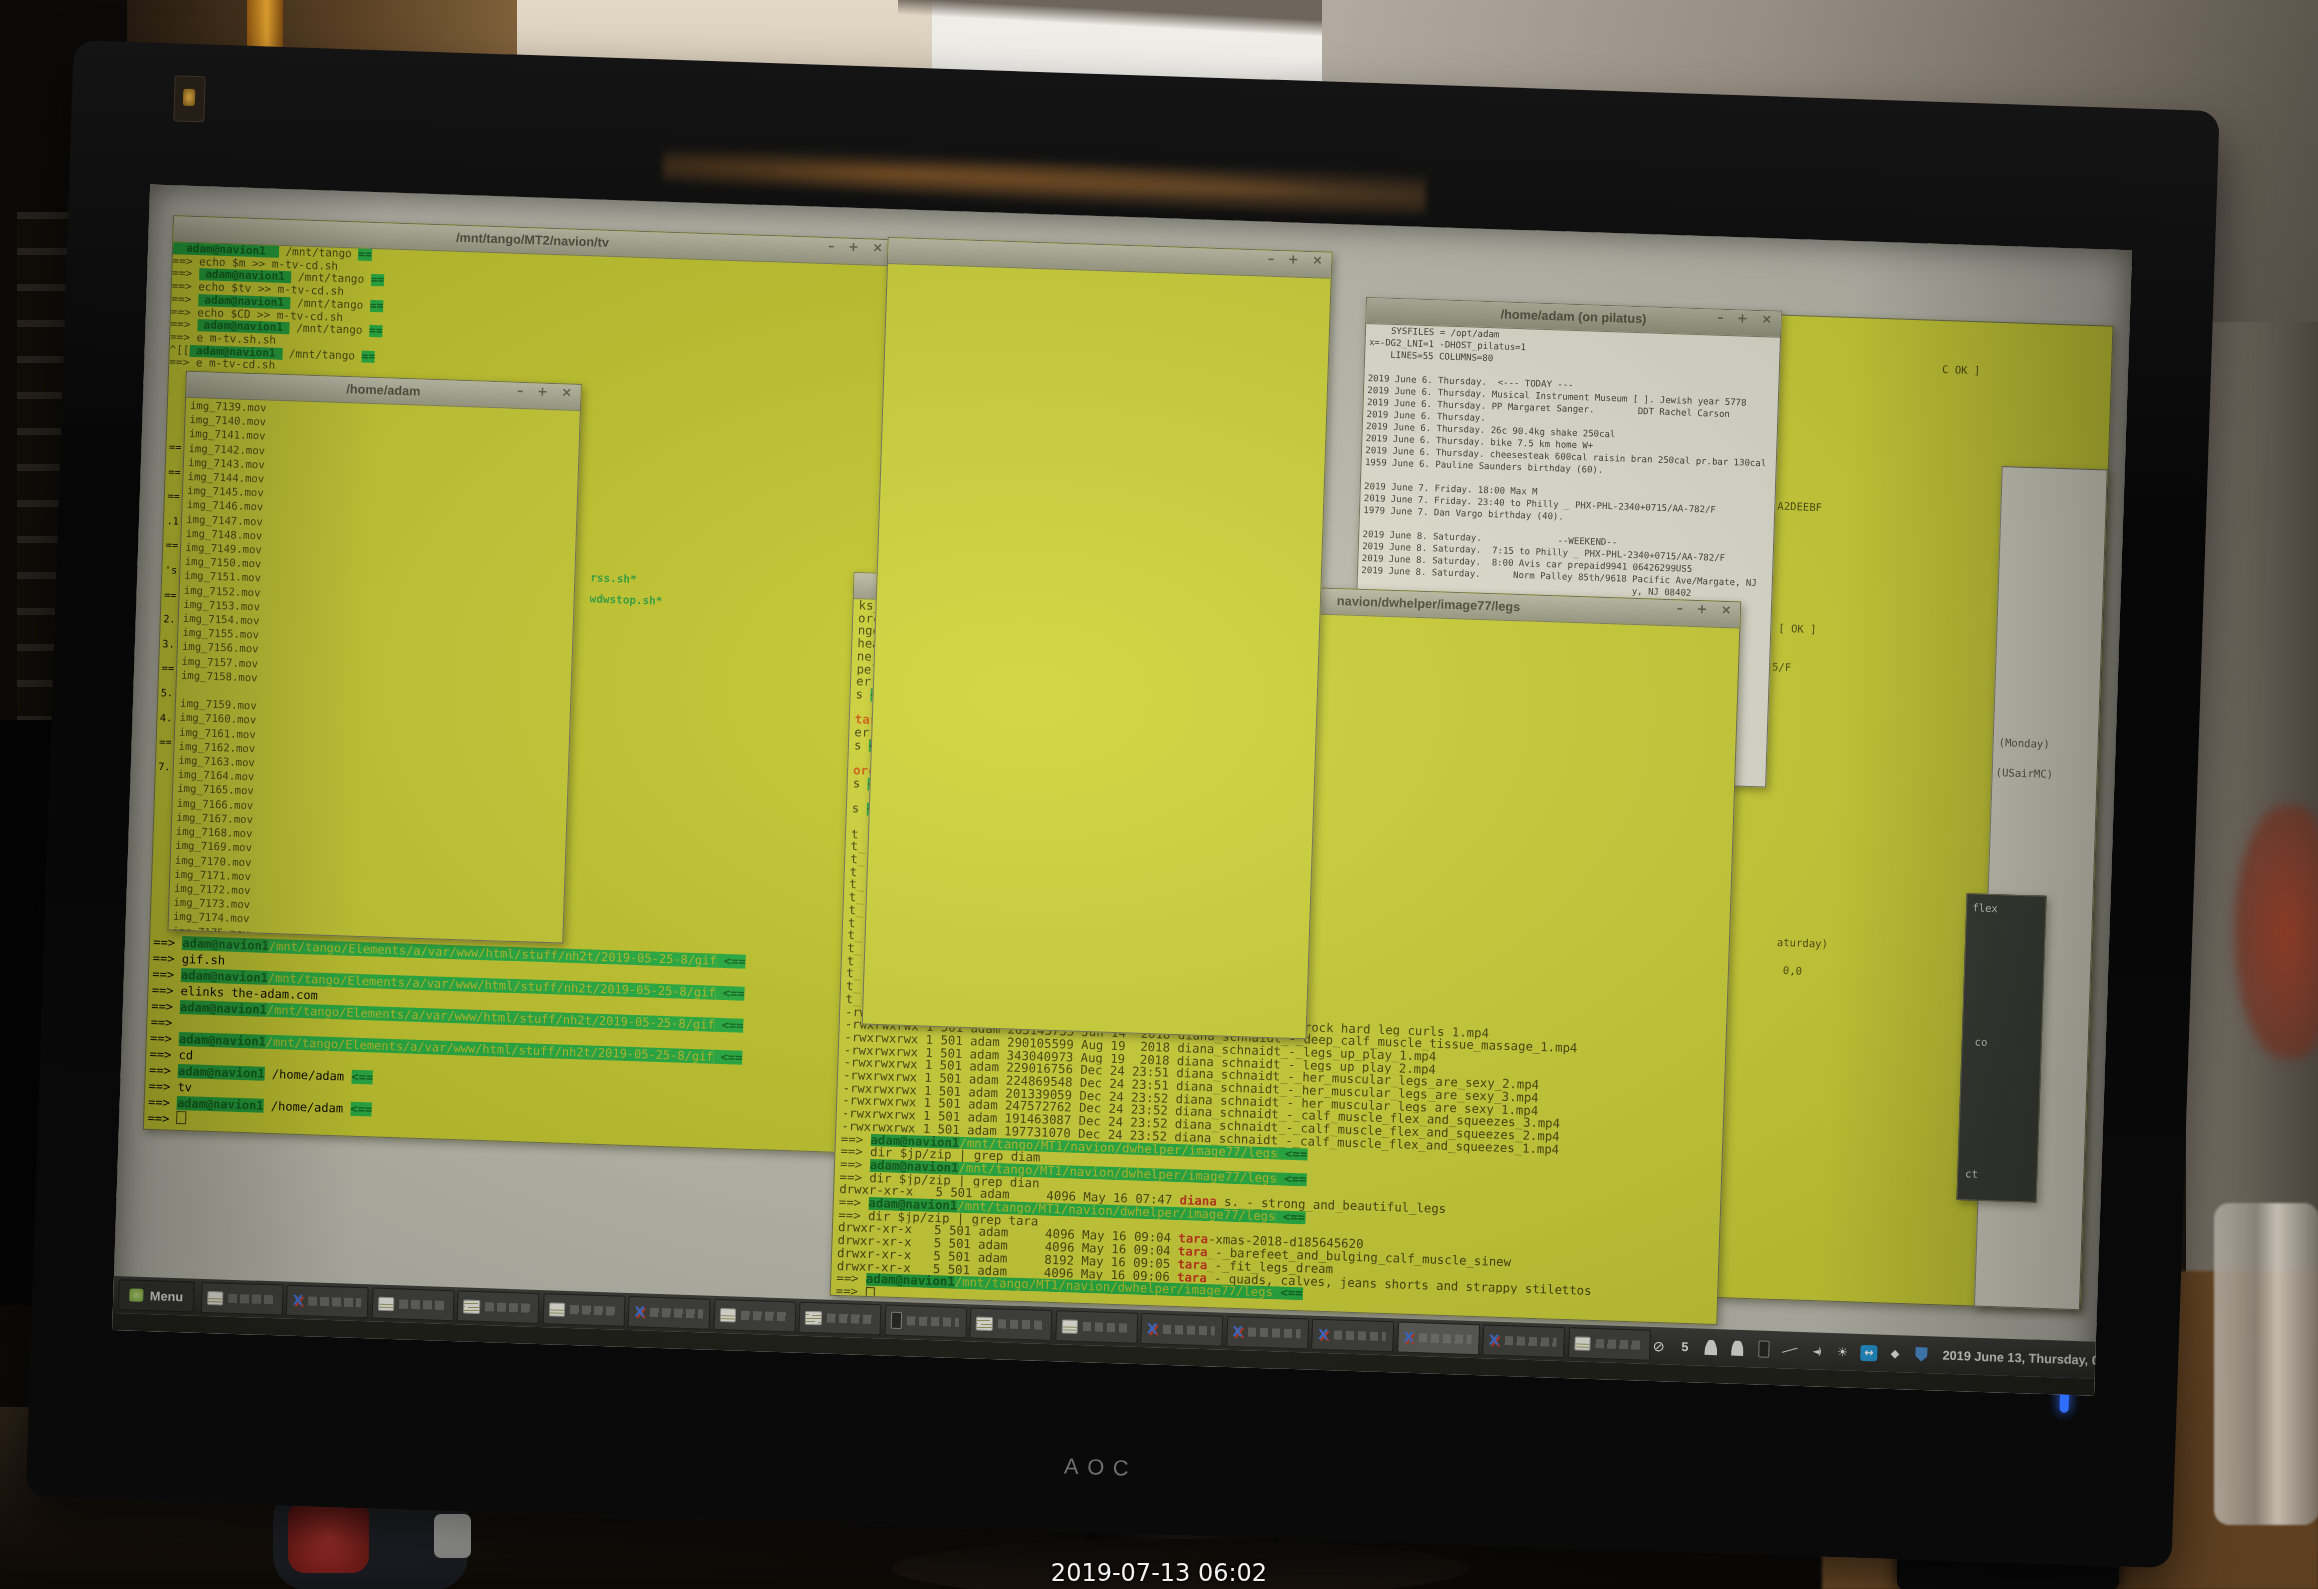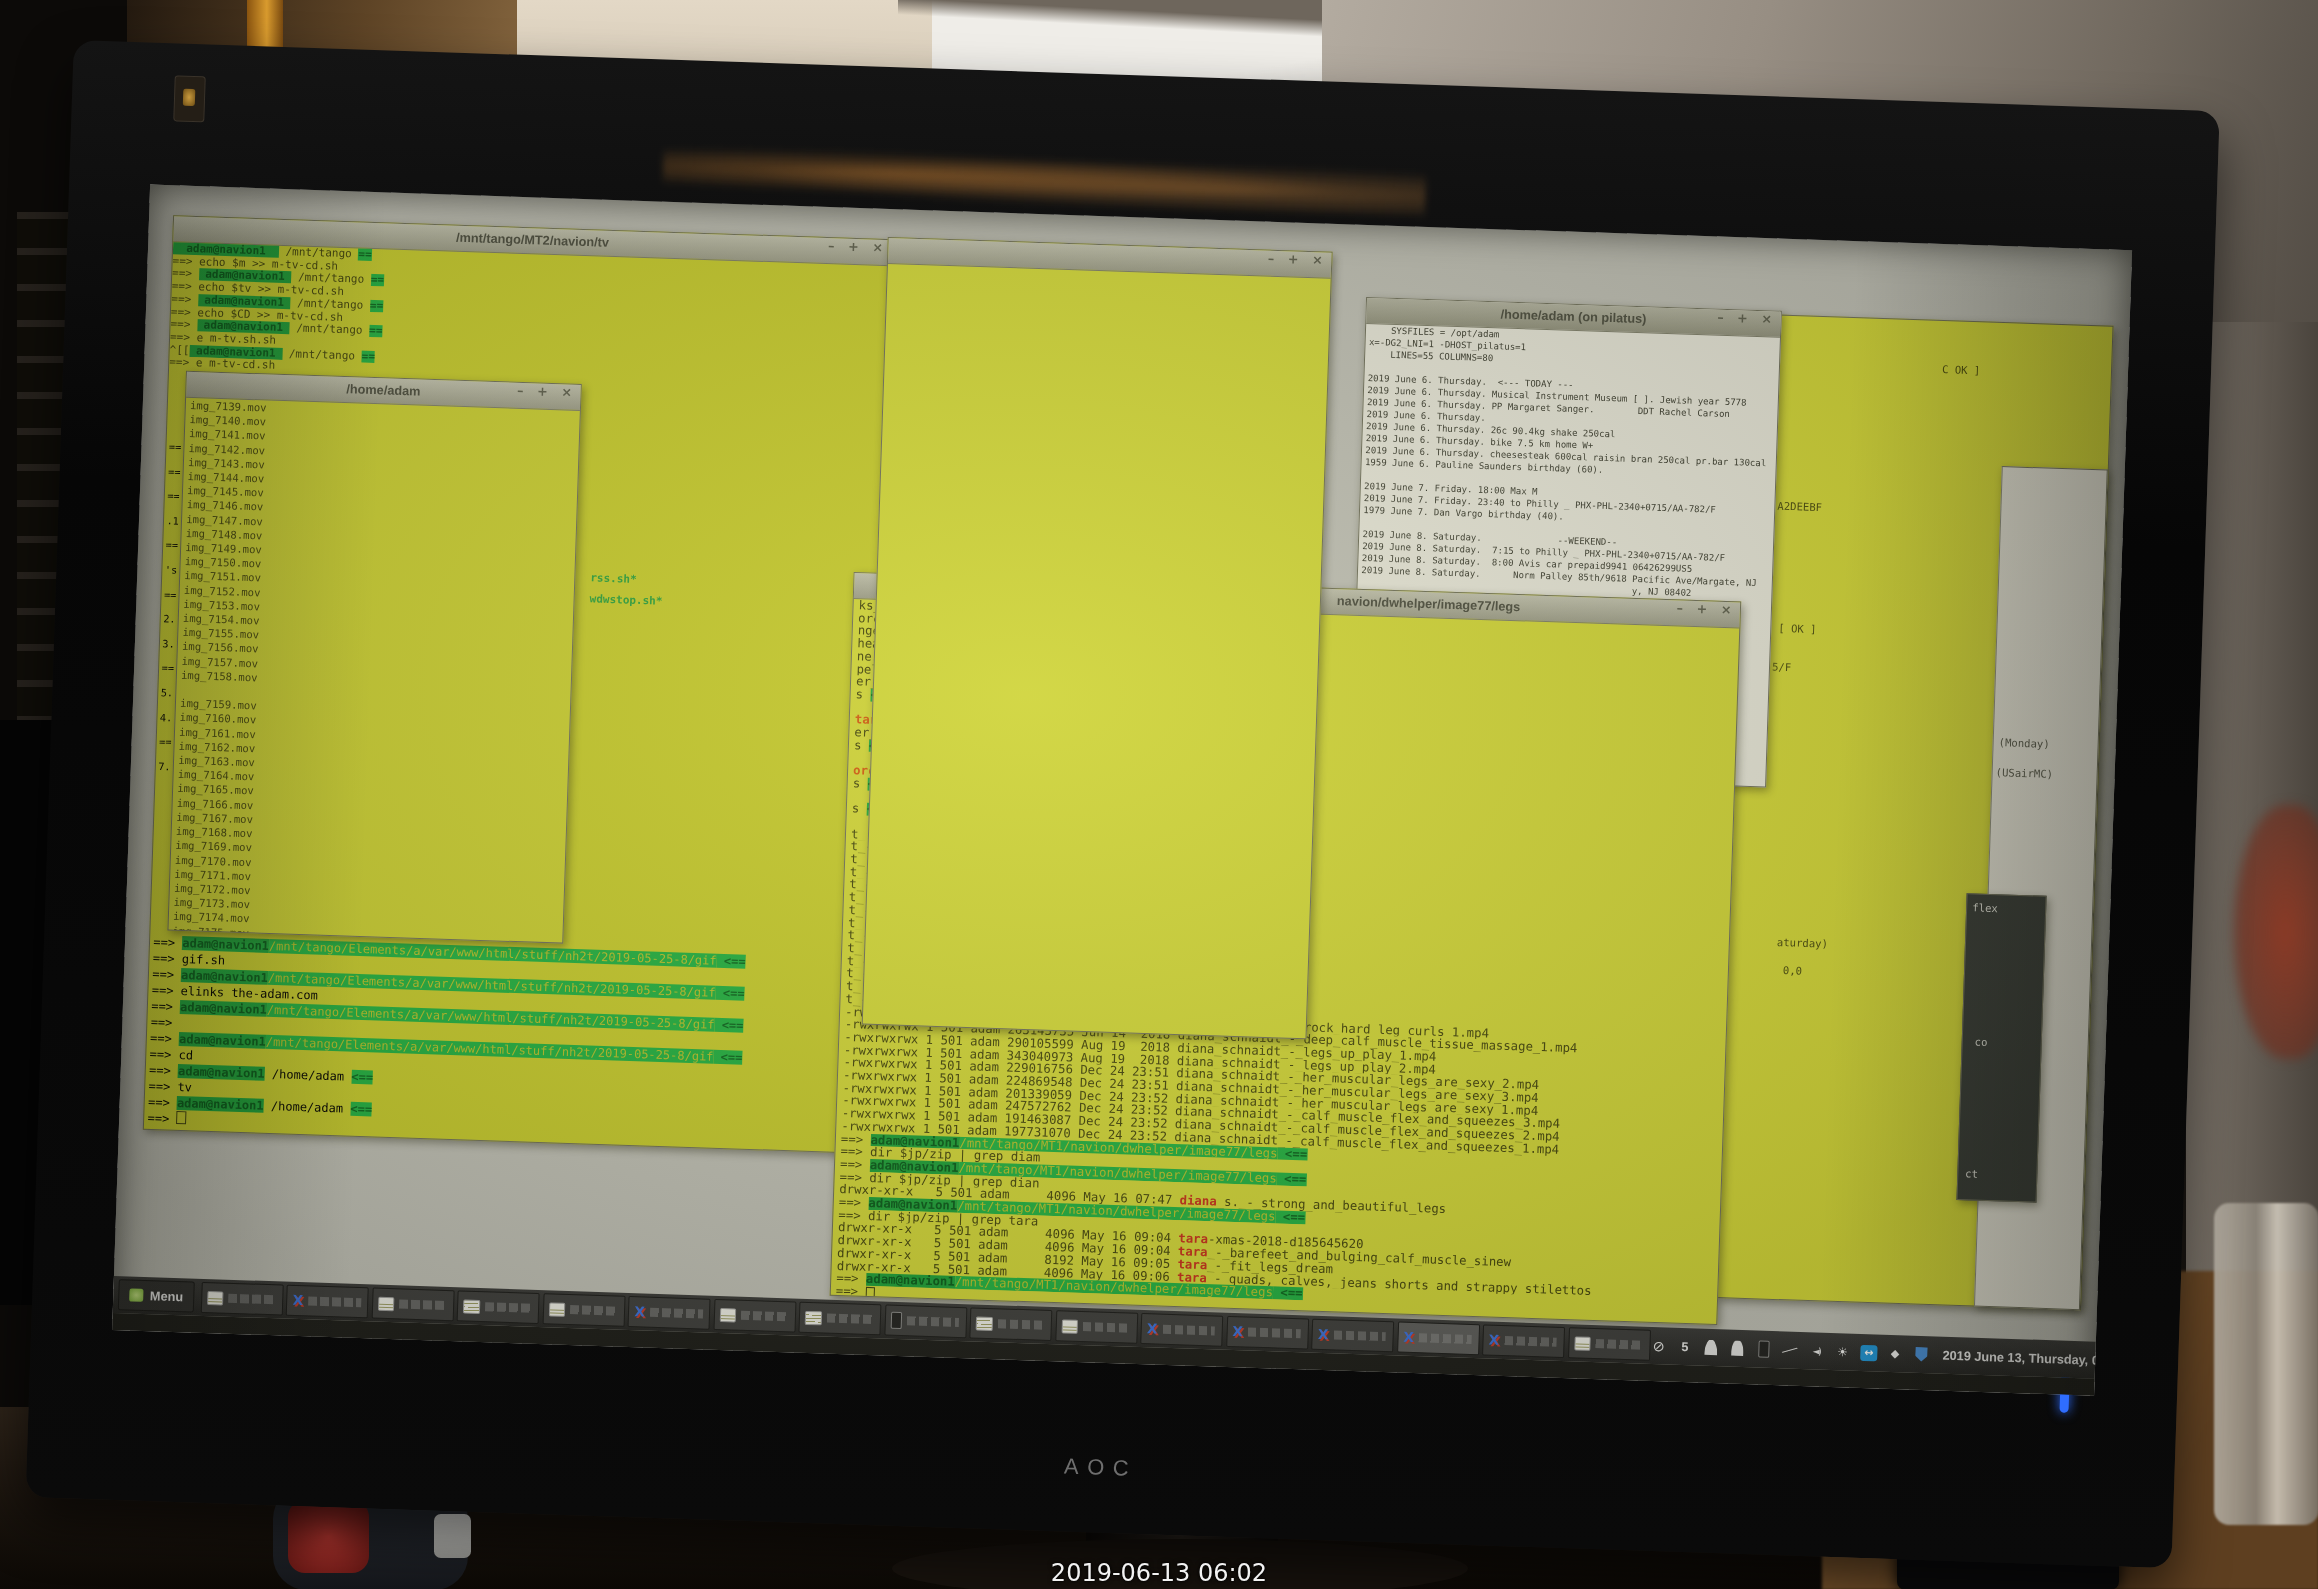--- a/index.html
+++ b/index.html
@@ -311,14 +311,14 @@
     </div>
     <div id="screen-bottom"></div>
 
     <div id="shade"></div>
   </div>
 
   <div id="brand">AOC</div>
   <div id="led"></div>
 </div>
 
-<div id="photo-ts">2019-06-13 06:02</div>
+<div id="photo-ts">2019-07-13 06:02</div>
 
 
 </body></html>

